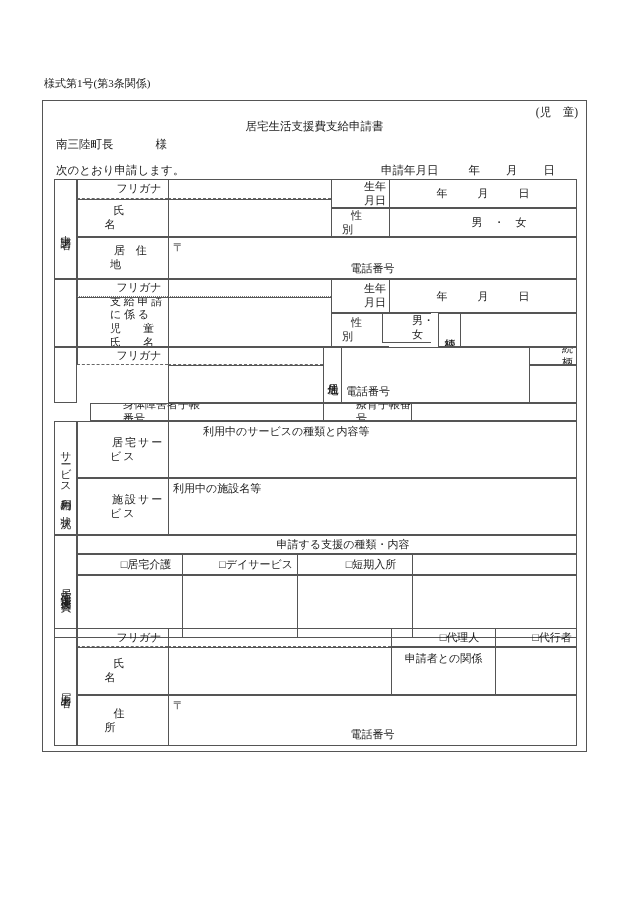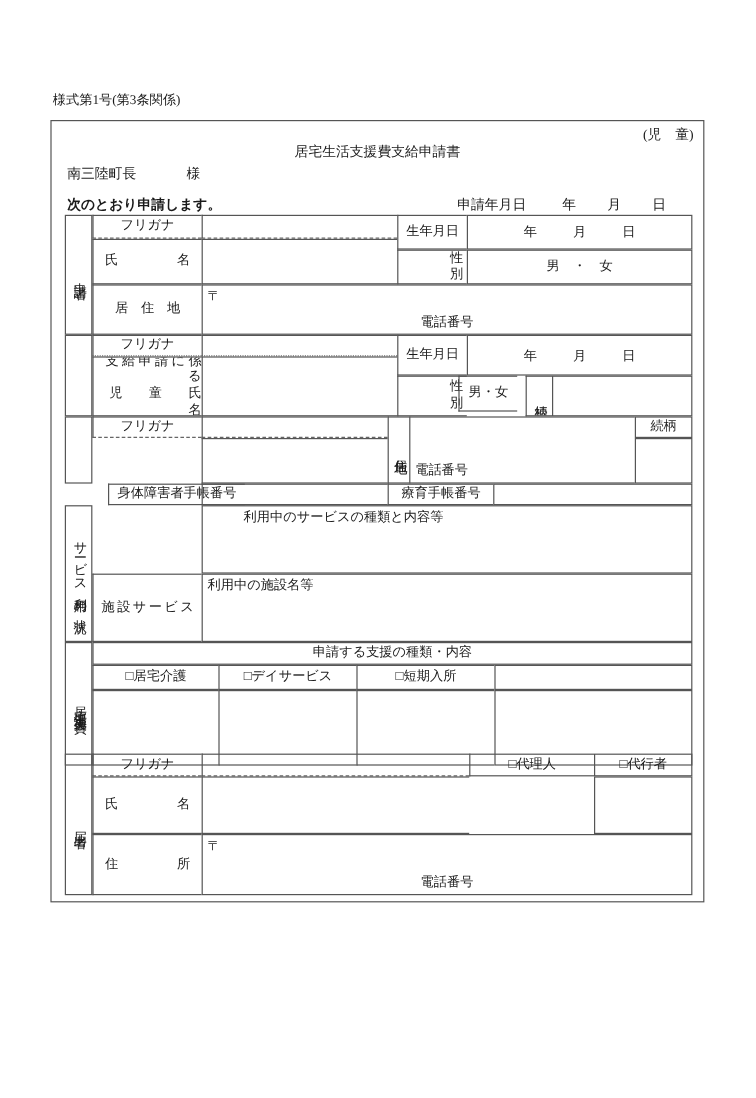--- a/index.html
+++ b/index.html
@@ -64,21 +64,20 @@
   #addressee .sama {
     display: inline-block;
     margin-left: 42px;
   }
   #lead-line {
     position: absolute;
     left: 13px;
     top: 62px;
     font-size: 11.5px;
     white-space: nowrap;
-    font-weight: bold;
   }
   #apply-date {
     position: absolute;
     left: 338px;
     top: 62px;
     font-size: 11.5px;
     white-space: nowrap;
   }
   #apply-date .sp1 { display:inline-block; width: 30px; }
   #apply-date .sp2 { display:inline-block; width: 26px; }
@@ -97,23 +96,24 @@
     border-bottom: 1px dashed #666;
   }
   .cell.dotted-bottom {
     border-bottom: 1px dotted #777;
   }
 
   .c-center {
     display: flex;
     align-items: center;
     justify-content: center;
-    text-align: right;
+    text-align: left;
     height: 100%;
     line-height: 1.25;
+    padding-left: 32px;
   }
   .c-topleft {
     display: block;
     padding: 3px 0 0 4px;
     line-height: 1.25;
   }
 
   
   .vert {
     writing-mode: vertical-rl;
@@ -283,20 +283,25 @@
   <div class="cell bb" style="left:125px; top:302px; width:155px; height:18px;"></div>
   <div class="cell bb" style="left:280px; top:302px; width:88px; height:18px;">
     <div class="c-center">療育手帳番号</div>
   </div>
   <div class="cell rb bb" style="left:368px; top:302px; width:166px; height:18px;"></div>
 
   <div class="cell rb bb" style="left:11px; top:320px; width:23px; height:114px;">
     <div class="vert">サービス利用の状況</div>
   </div>
 
+  <div class="cell bb" style="left:34px; top:320px; width:91px; height:57px;">
+    <div class="c-center">
+        <span class="sp-sm">居宅サービス</span>
+      </div>
+  </div>
   <div class="cell rb bb" style="left:125px; top:320px; width:409px; height:57px;padding-left:30px;">
     <div class="c-topleft">利用中のサービスの種類と内容等</div>
   </div>
 
   <div class="cell rb bb" style="left:125px; top:377px; width:409px; height:57px;">
     <div class="c-topleft">利用中の施設名等</div>
   </div>
   <div class="cell bb" style="left:34px; top:377px; width:91px; height:57px;">
     <div class="c-center">
         <span class="sp-sm">施設サービス</span>
@@ -345,20 +350,23 @@
   </div>
   <div class="cell bb" style="left:125px; top:546px; width:223px; height:48px;"></div>
 
   <div class="cell bb" style="left:348px; top:527px; width:104px; height:19px;">
     <div class="c-center">□代理人</div>
   </div>
   <div class="cell rb bb" style="left:452px; top:527px; width:82px; height:19px;">
     <div class="c-center">□代行者</div>
   </div>
 
+  <div class="cell bb" style="left:348px; top:546px; width:104px; height:48px;">
+    <div style="padding:3px 0 0 0; text-align:center;">申請者との関係</div>
+  </div>
   <div class="cell rb bb" style="left:452px; top:546px; width:82px; height:48px;"></div>
 
   <div class="cell bb" style="left:34px; top:594px; width:91px; height:51px;">
     <div class="c-center">
         <span class="sp-2">住　　所</span>
       </div>
   </div>
   <div class="cell rb bb" style="left:125px; top:594px; width:409px; height:51px;">
     <div class="c-topleft">〒</div>
     <div style="position:absolute; left:0; right:0; bottom:3px; text-align:center;">電話番号</div>

